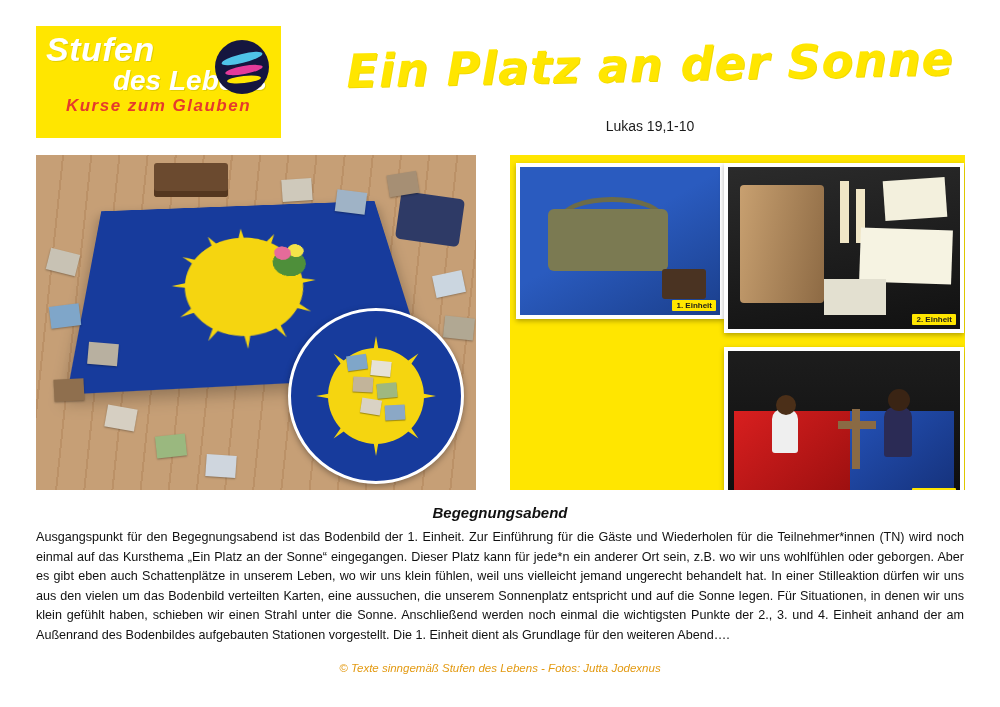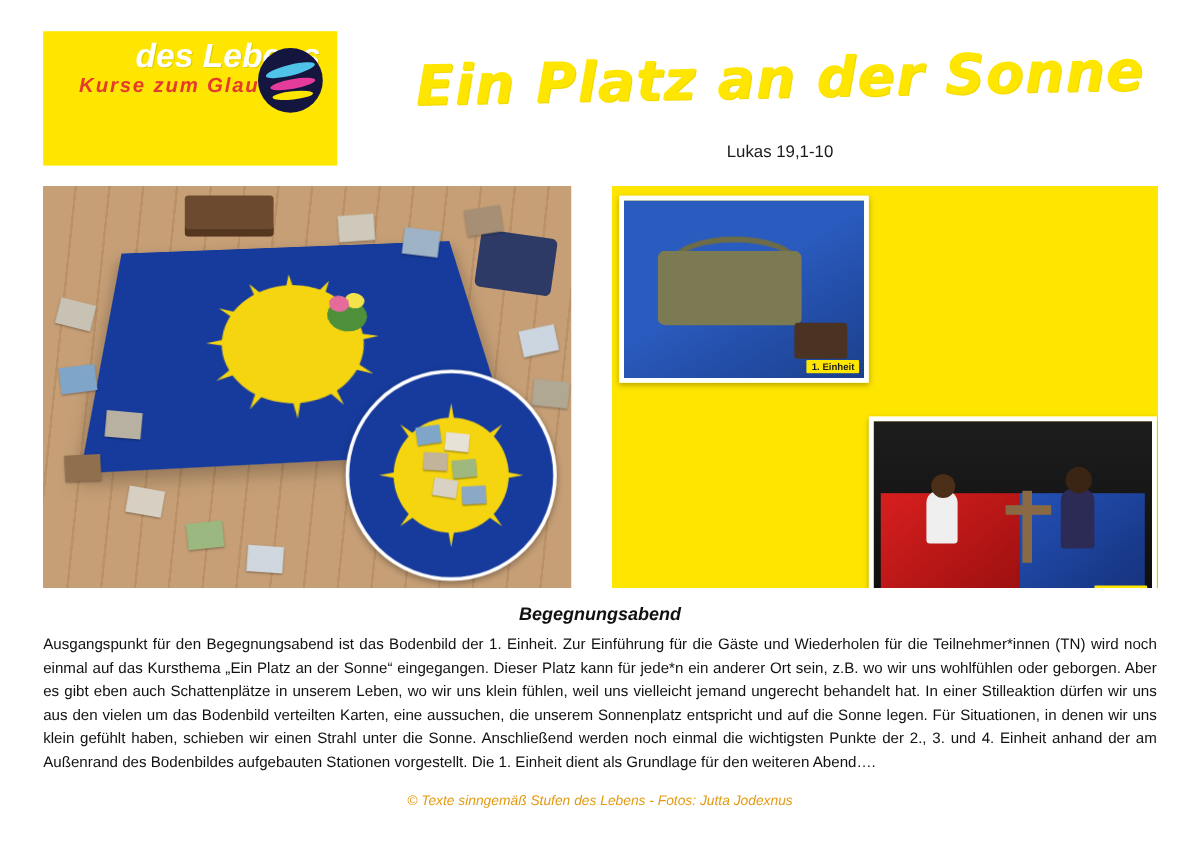--- a/index.html
+++ b/index.html
@@ -323,20 +323,21 @@
     text-align: center;
     font-size: 11.5px;
     font-style: italic;
     color: #e39a12;
   }
 </style>
 </head>
 <body>
 
 <div class="logo">
+  <div class="logo-stufen">Stufen</div>
   <div class="logo-deslebens">des Lebens</div>
   <div class="logo-kurse">Kurse zum Glauben</div>
   <div class="logo-dot">
     <div class="swoosh1"></div>
     <div class="swoosh2"></div>
     <div class="swoosh3"></div>
   </div>
 </div>
 
 <div class="main-title">Ein Platz an der Sonne</div>
@@ -399,20 +400,29 @@
 
 <div class="photo-right">
 
   <div class="pic pic1">
     <div class="bagstrap"></div>
     <div class="bag"></div>
     <div class="wallet"></div>
     <span class="tag">1. Einheit</span>
   </div>
 
+  <div class="pic pic2">
+    <div class="cloth"></div>
+    <div class="candle1"></div>
+    <div class="candle2"></div>
+    <div class="note1"></div>
+    <div class="note2"></div>
+    <div class="book"></div>
+    <span class="tag">2. Einheit</span>
+  </div>
 
 
   <div class="pic pic4">
     <div class="redcloth"></div>
     <div class="bluecloth"></div>
     <div class="fig1"></div>
     <div class="fig1head"></div>
     <div class="fig2"></div>
     <div class="fig2head"></div>
     <div class="cross"></div>

